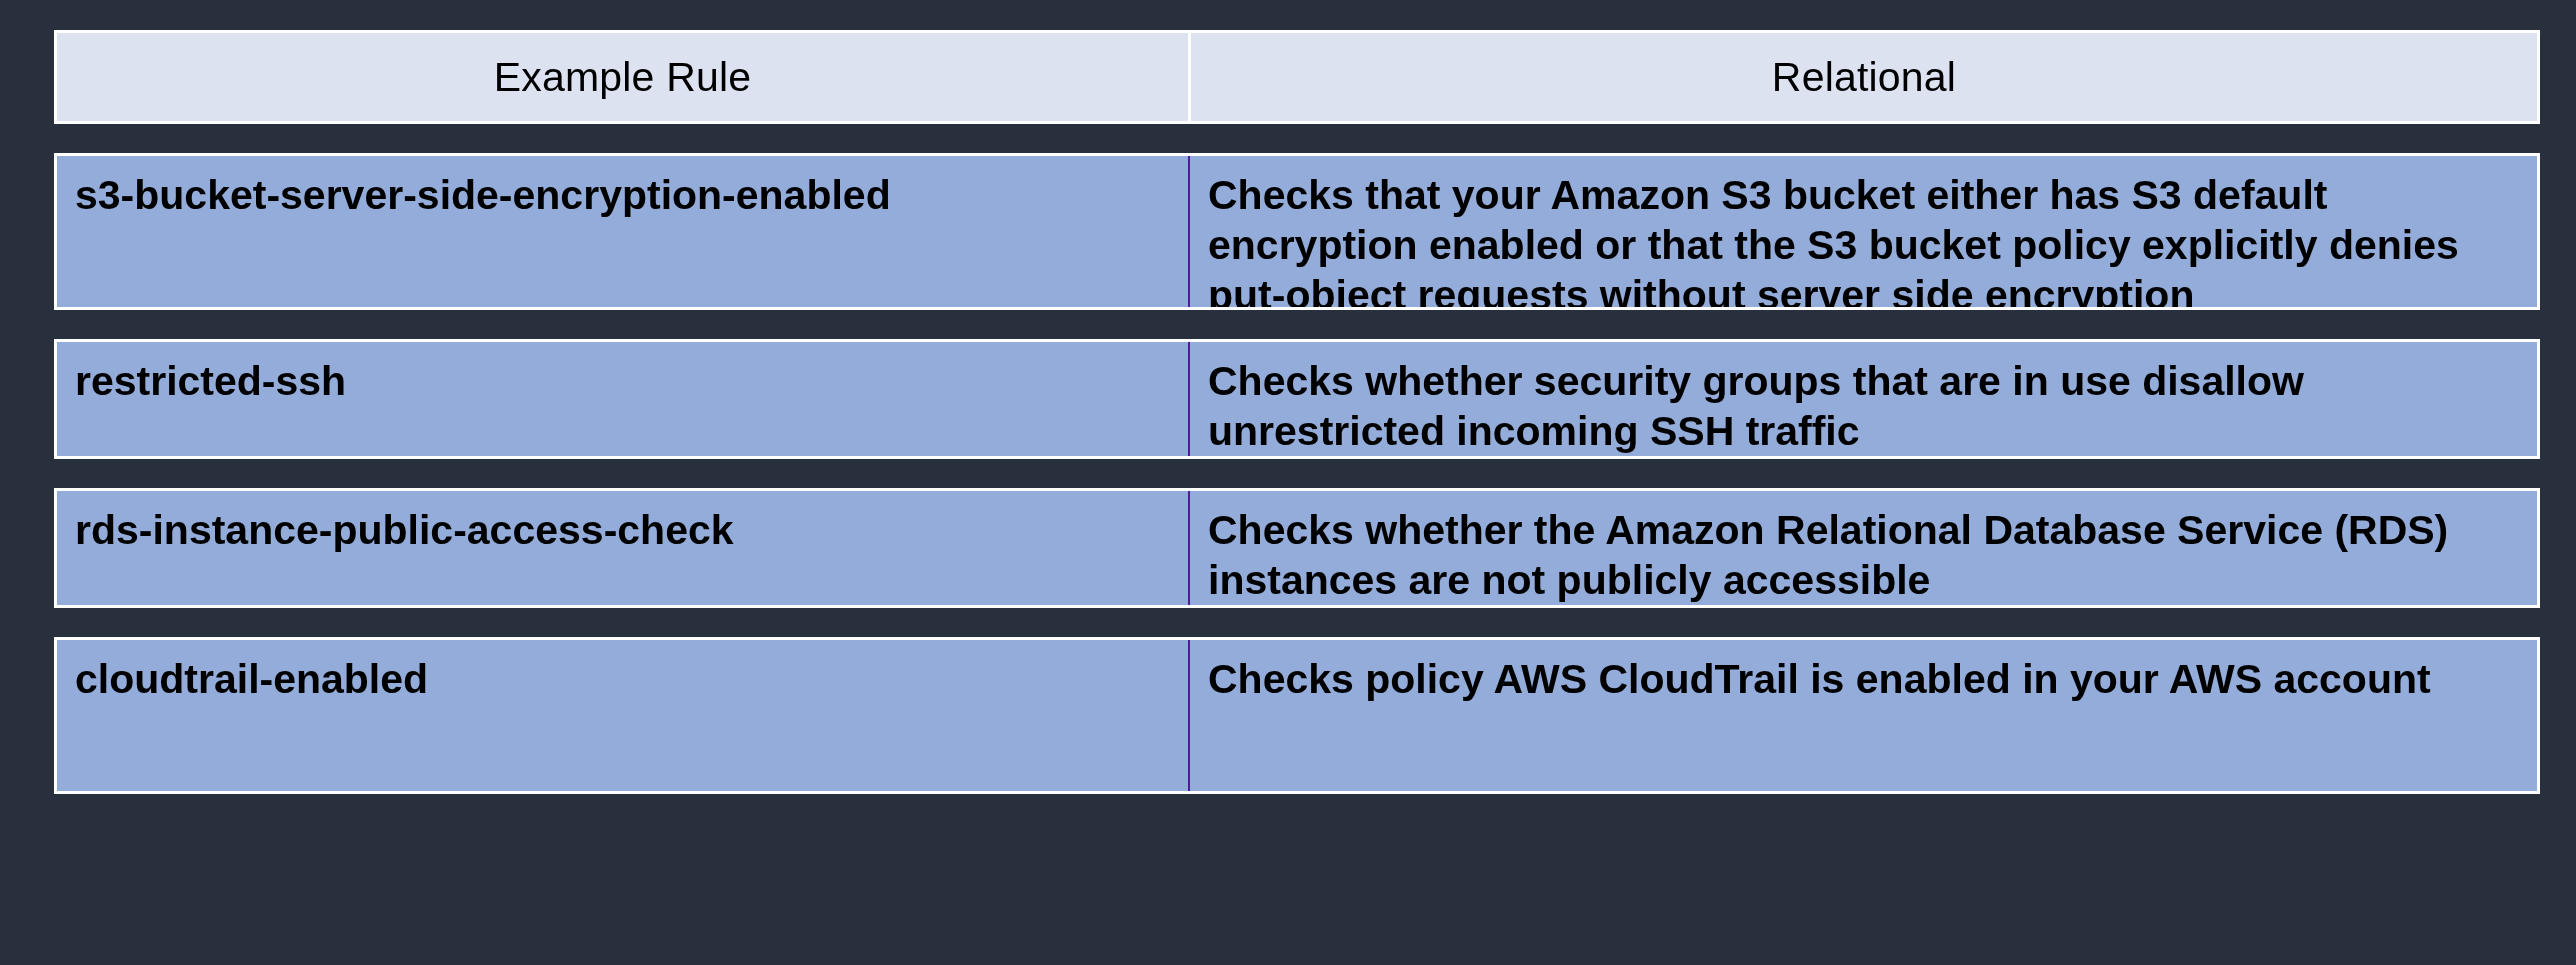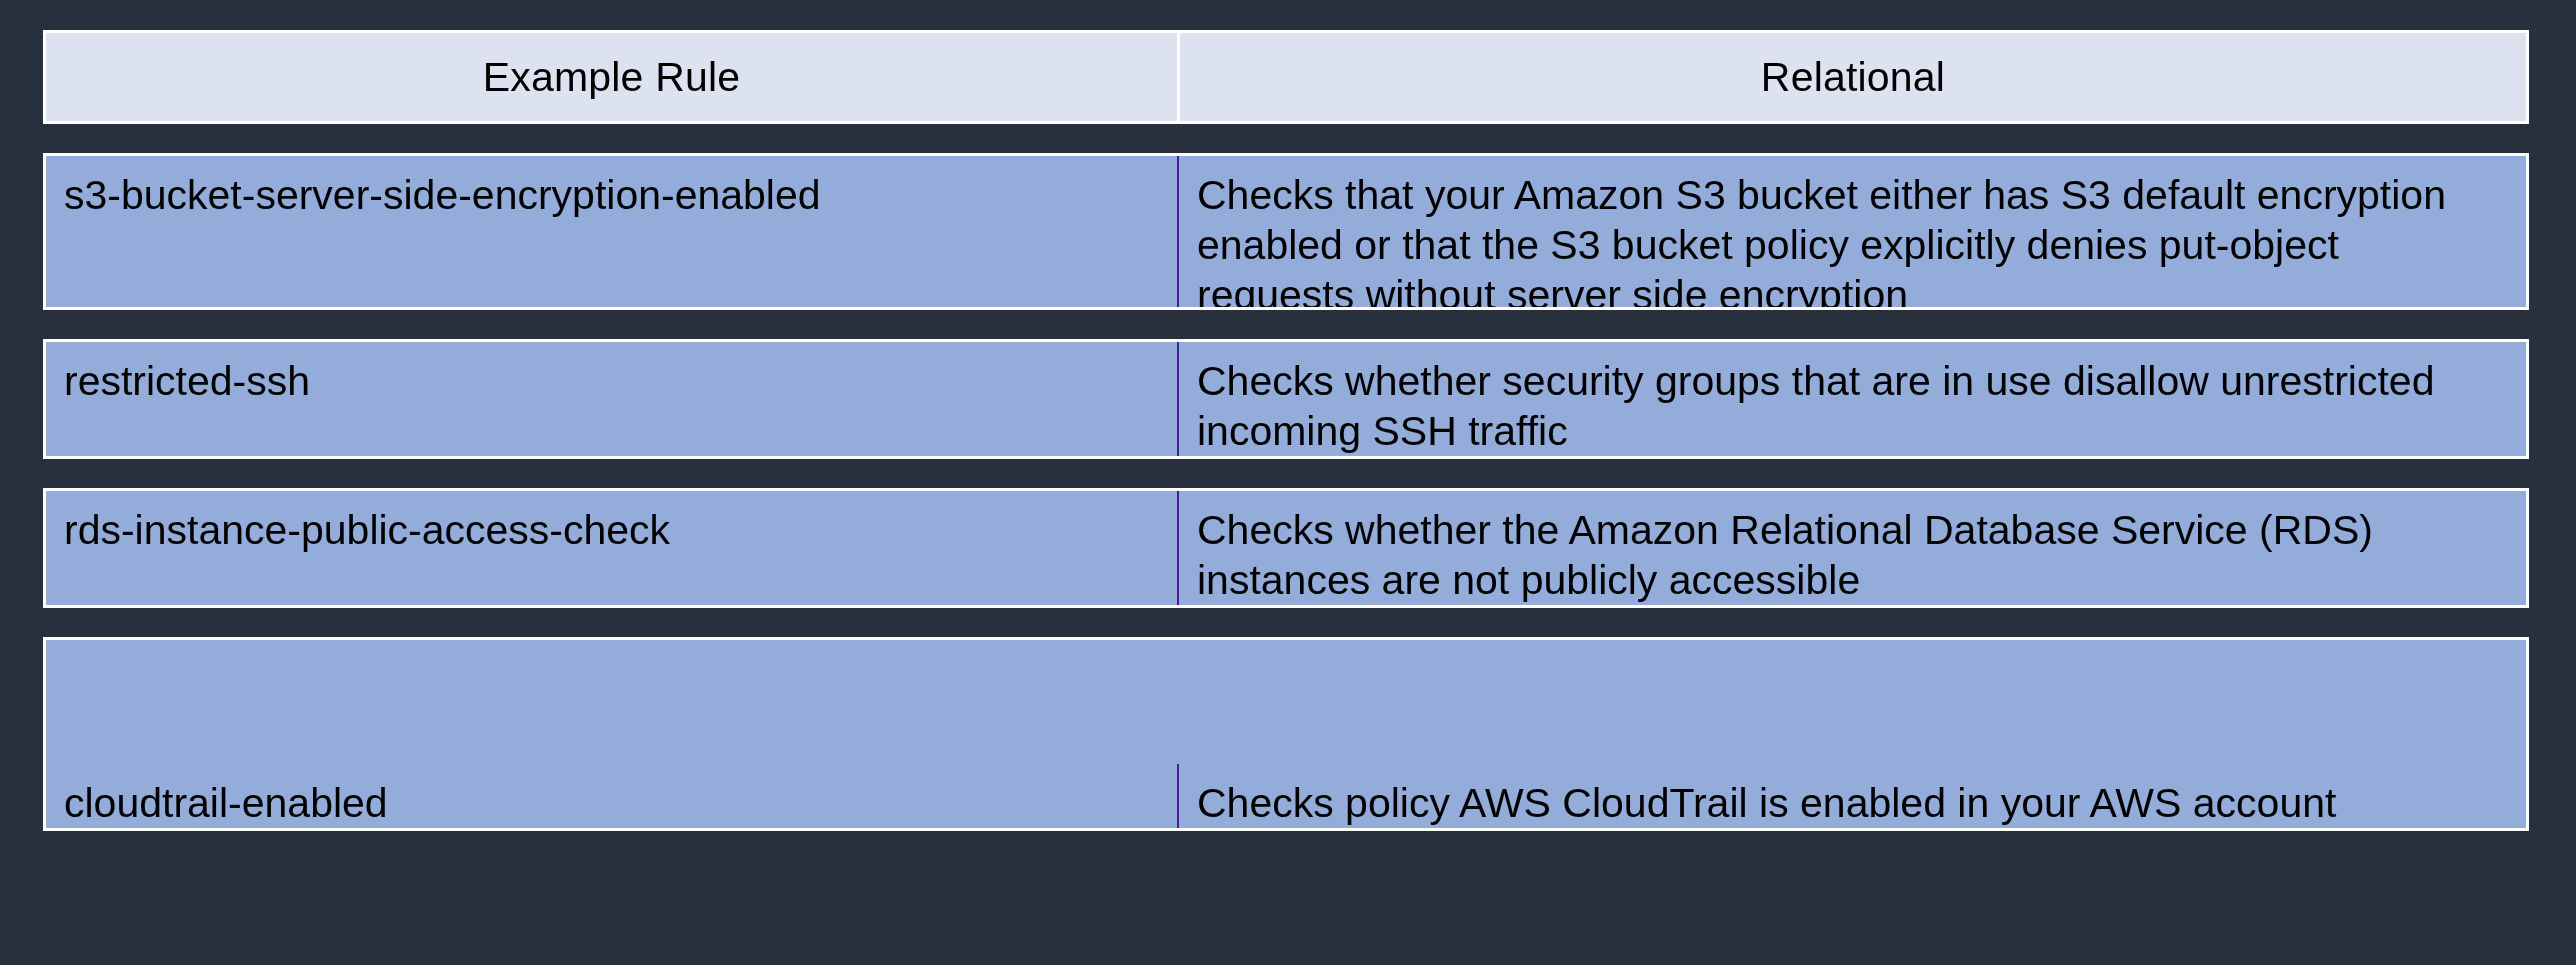--- a/index.html
+++ b/index.html
@@ -9,21 +9,21 @@
   body {
     width: 2576px;
     height: 966px;
     background: #28303e;
     font-family: "Liberation Sans", sans-serif;
     overflow: hidden;
   }
 
   .table-wrap {
     position: absolute;
-    left: 43px;
+    left: 54px;
     top: 30px;
     width: 2486px;
   }
 
   
   .header-row {
     display: flex;
     width: 100%;
     height: 94px;
     box-sizing: border-box;
@@ -46,25 +46,26 @@
   .header-cell.col-desc { border-left: 3px solid #ffffff; }
 
   
   .data-row {
     display: flex;
     width: 100%;
     box-sizing: border-box;
     border: 3px solid #ffffff;
     background: #93acda;
     margin-top: 29px;
+    font-weight: bold;
   }
   .data-row.r1 { height: 157px; }
   .data-row.r2 { height: 120px; }
   .data-row.r3 { height: 120px; }
-  .data-row.r4 { height: 194px; align-items: flex-end; }
+  .data-row.r4 { height: 157px; }
 
   .cell {
     box-sizing: border-box;
     padding: 14px 20px 0 18px;
     color: #000000;
     font-size: 41px;
     line-height: 50px;
     overflow: hidden;
   }
   .cell.col-desc { border-left: 2px solid #4c1d95; }

